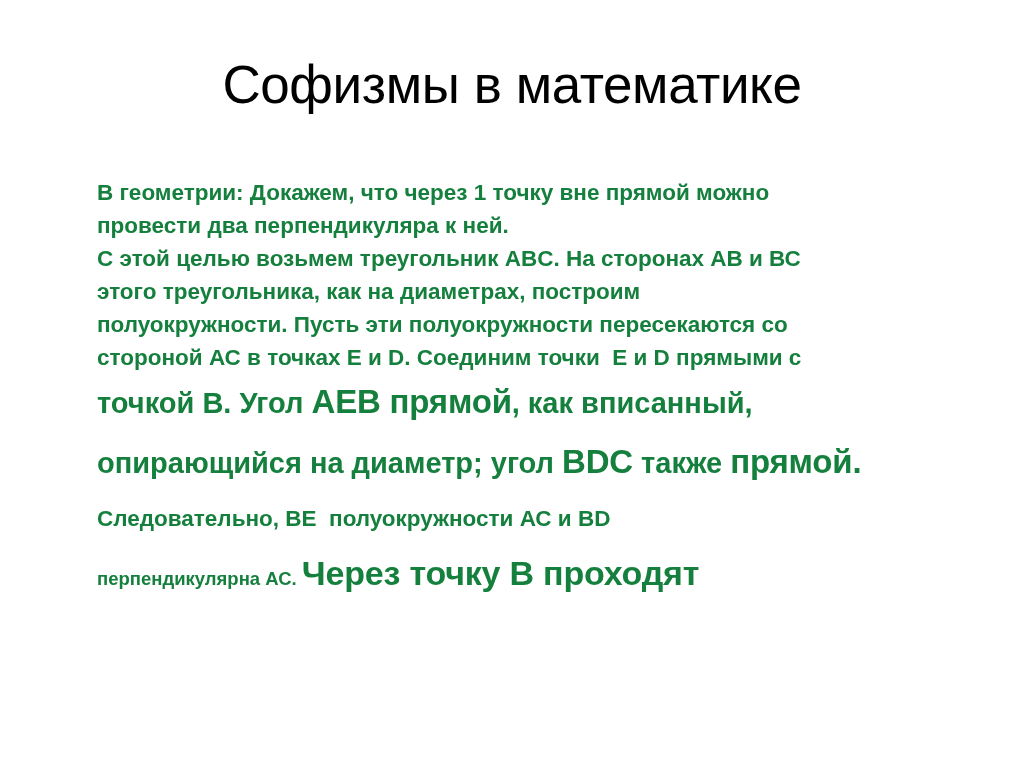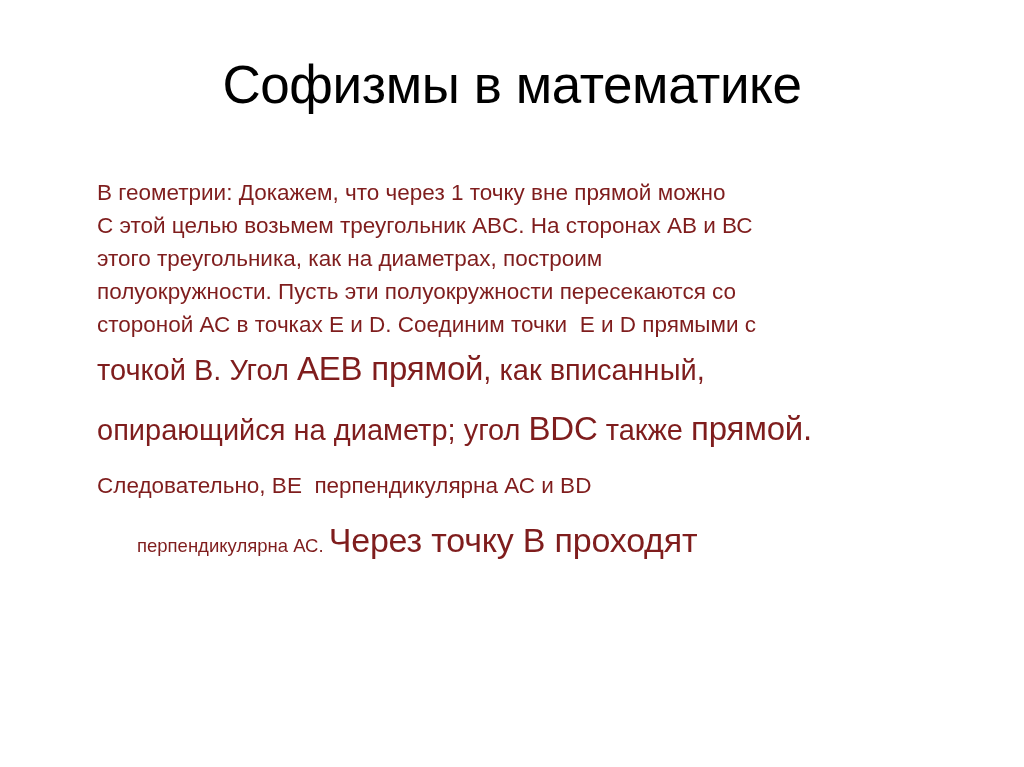--- a/index.html
+++ b/index.html
@@ -41,22 +41,23 @@
   
   .body-block {
     position: absolute;
     left: 97px;
     top: 176px;
     width: 860px;
   }
 
   .line {
     display: block;
-    color: #7f1d1d;
+    color: #15803d;
     white-space: pre;
+    font-weight: bold;
   }
 
   
   .line.sz-base {
     font-size: 22.5px;
     line-height: 33px;
   }
 
   
   .line.sz-mixed {
@@ -65,21 +66,20 @@
   }
 
   .line.sz-mixed-tight {
     font-size: 22.5px;
     line-height: 50px;
   }
 
   .line.sz-final {
     font-size: 22.5px;
     line-height: 58px;
-    margin-left: 40px;
   }
 
   
   .run-sm   { font-size: 18.5px; }
   .run-base { font-size: 29px; }
   .run-lg   { font-size: 33px; }
   .run-xl   { font-size: 34px; }
 
   .run-lg, .run-xl { letter-spacing: -0.2px; }
 </style>
@@ -87,32 +87,33 @@
 <body>
 
 <div class="slide">
 
   <div class="slide-title">Софизмы в математике</div>
 
   <div class="body-block">
 
     <span class="line sz-base">В геометрии: Докажем, что через 1 точку вне прямой можно</span>
 
+    <span class="line sz-base">провести два перпендикуляра к ней.</span>
 
     <span class="line sz-base">С этой целью возьмем треугольник ABC. На сторонах АВ и ВС</span>
 
     <span class="line sz-base">этого треугольника, как на диаметрах, построим</span>
 
     <span class="line sz-base">полуокружности. Пусть эти полуокружности пересекаются со</span>
 
     <span class="line sz-base">стороной АС в точках Е и D. Соединим точки  Е и D прямыми с</span>
 
     <span class="line sz-mixed"><span class="run-base">точкой В. Угол </span><span class="run-lg">АЕВ прямой</span><span class="run-base">, как вписанный,</span></span>
 
     <span class="line sz-mixed"><span class="run-base">опирающийся на диаметр; угол </span><span class="run-lg">BDC</span><span class="run-base"> также </span><span class="run-lg">прямой.</span></span>
 
-    <span class="line sz-mixed-tight">Следовательно, ВЕ  перпендикулярна АС и BD</span>
+    <span class="line sz-mixed-tight">Следовательно, ВЕ  полуокружности АС и BD</span>
 
     <span class="line sz-final"><span class="run-sm">перпендикулярна АС. </span><span class="run-xl">Через точку В проходят</span></span>
 
 
   </div>
 </div>
 
 </body></html>

